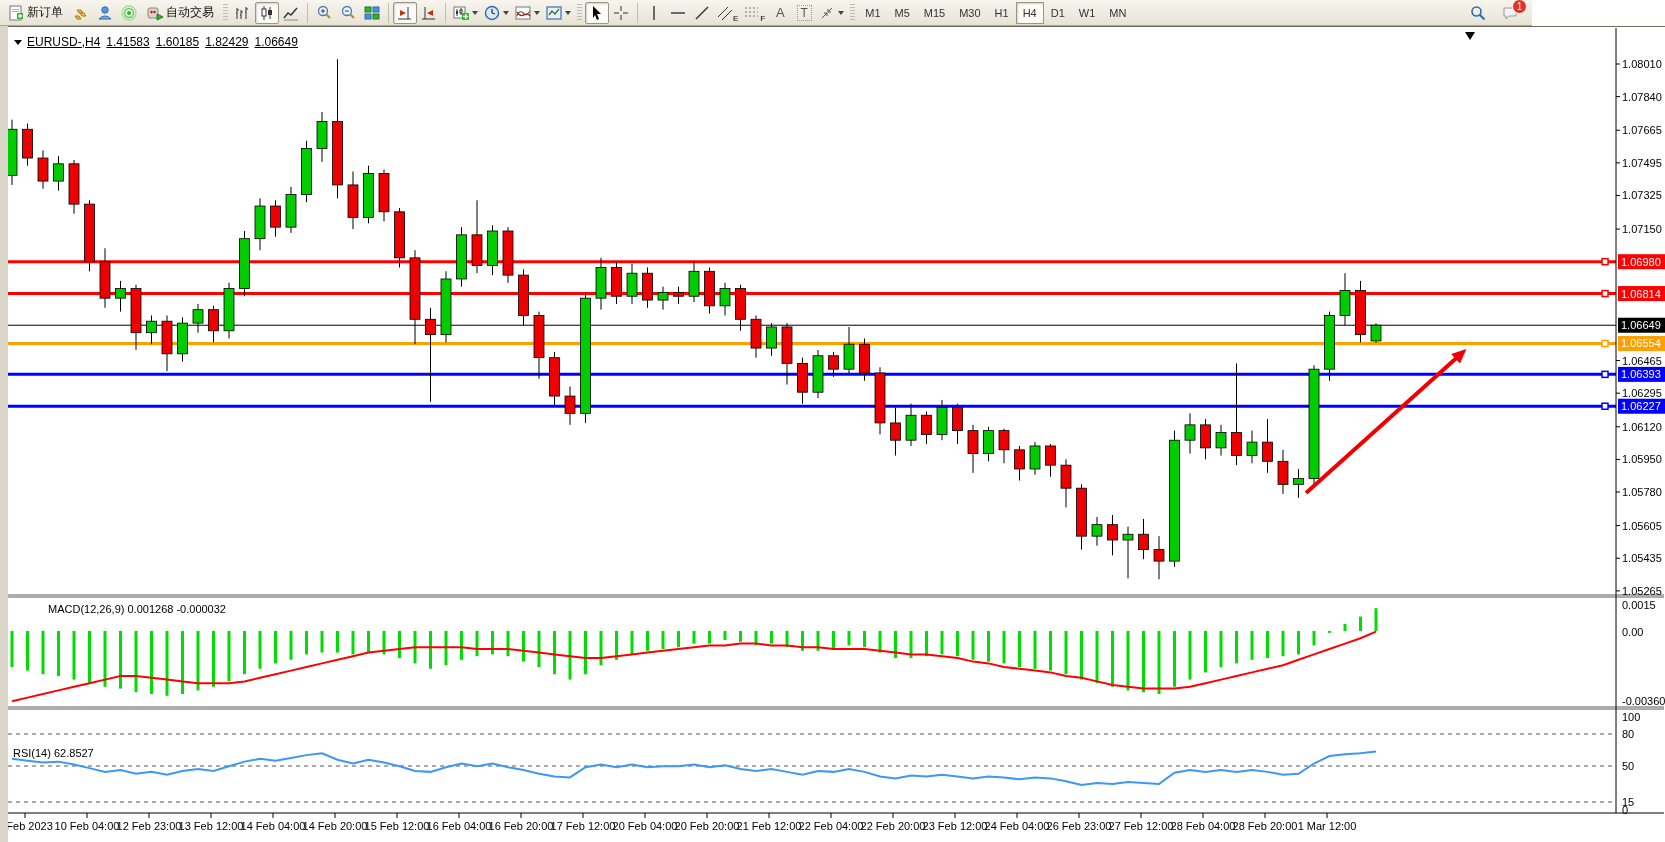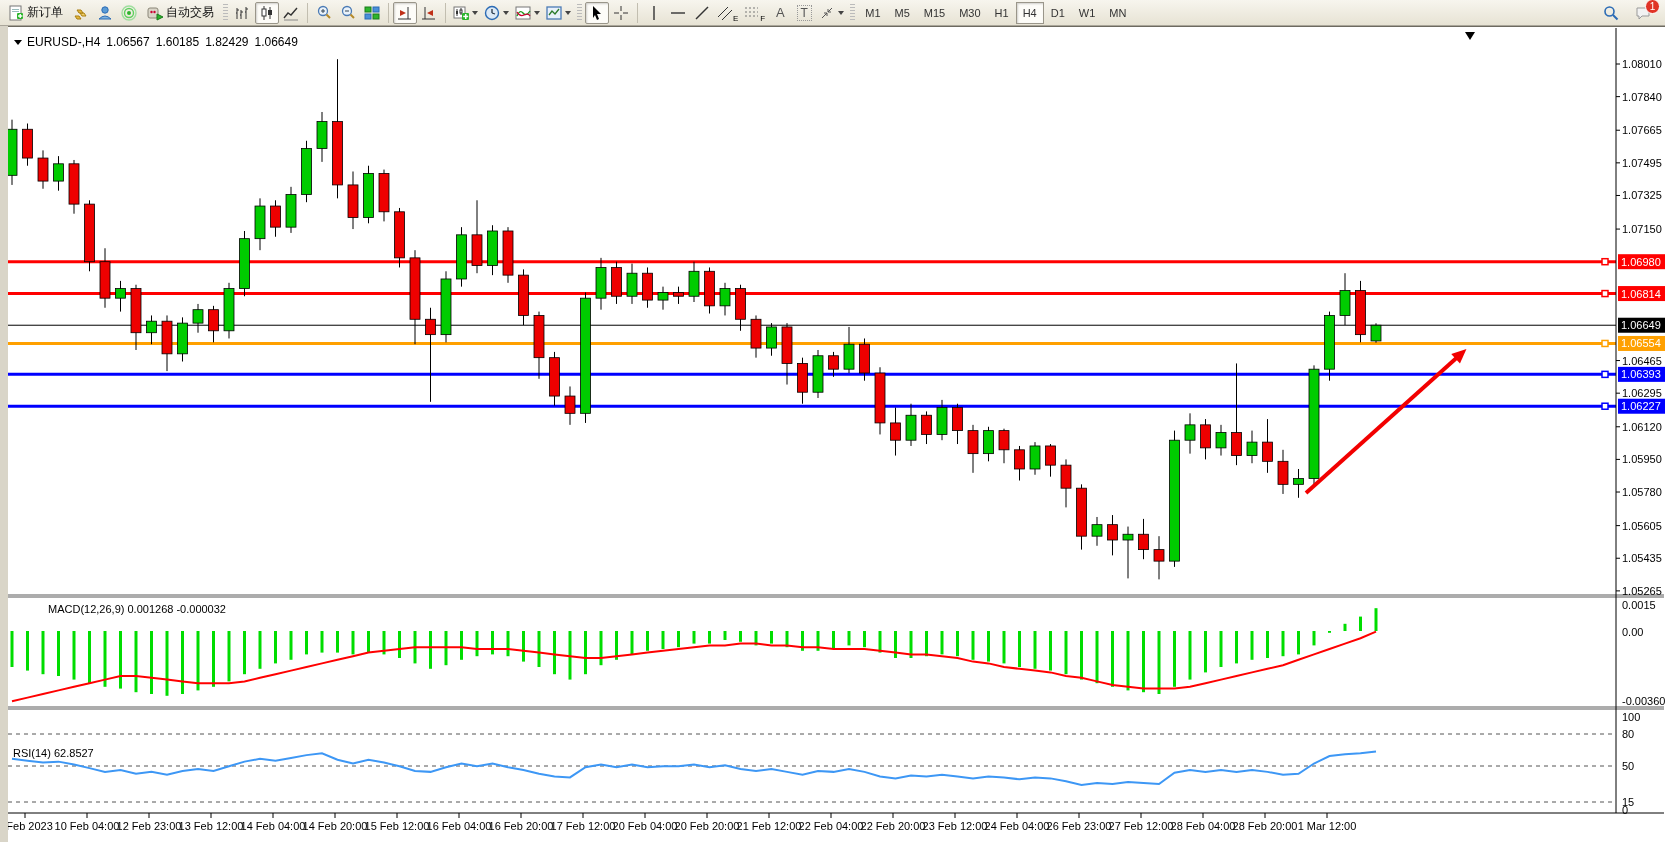--- a/index.html
+++ b/index.html
@@ -1,37 +1,37 @@
 <!DOCTYPE html>
 <html><head>
 <meta charset="utf-8">
 <style>
   html,body{margin:0;padding:0;background:#ece9d8;font-family:"Liberation Sans",sans-serif;}
   #app{position:relative;width:1665px;height:842px;background:#fff;overflow:hidden;}
   
-  #toolbar{position:absolute;left:0;top:0;width:1665px;height:26px;background:linear-gradient(#f7f5ee,#e7e3d4);border-bottom:1px solid #aaa69a;display:flex;align-items:center;box-sizing:border-box;padding-left:2px;}
+  #toolbar{position:absolute;left:0;top:0;width:1532px;height:26px;background:linear-gradient(#f7f5ee,#e7e3d4);border-bottom:1px solid #aaa69a;display:flex;align-items:center;box-sizing:border-box;padding-left:2px;}
   .grip{width:5px;height:18px;margin:0 3px;background:repeating-linear-gradient(#bbb 0 1px,transparent 1px 3px);}
   .vsep{width:1px;height:20px;background:#c2beb0;margin:0 4px;}
   .tbtn{height:22px;min-width:24px;display:flex;align-items:center;justify-content:center;border:1px solid transparent;border-radius:2px;padding:0 2px;box-sizing:border-box;cursor:default;position:relative;}
   .tbtn.active{background:#fdfcf8;border:1px solid #9a968a;box-shadow:inset 1px 1px 2px rgba(0,0,0,.18);}
   .tbtn.textbtn{padding:0 5px;font-size:12px;color:#222;}
   .tf{font-size:11px;color:#333;padding:0 6px;height:20px;display:flex;align-items:center;border:1px solid transparent;}
   .tf.active{background:#fdfcf8;border:1px solid #9a968a;box-shadow:inset 1px 1px 2px rgba(0,0,0,.18);}
   .ddarrow{width:0;height:0;border-left:3px solid transparent;border-right:3px solid transparent;border-top:4px solid #444;margin-left:3px;}
   .cjk{font-size:12px;color:#111;margin-left:3px;}
   #tb-right{margin-left:auto;display:flex;align-items:center;margin-right:10px;}
   .badge{position:absolute;top:-4px;right:-6px;background:#e03326;color:#fff;border-radius:8px;font-size:10px;min-width:13px;height:13px;line-height:13px;text-align:center;border:1px solid #fff;}
   
   #leftstrip{position:absolute;left:0;top:26px;width:8px;height:816px;background:#d9d5c8;border-right:1px solid #9b978b;}
   
   #chartwin{position:absolute;left:8px;top:26px;width:1657px;height:816px;background:#fff;border-top:1px solid #6d6a60;}
   #chartsvg{position:absolute;left:0;top:0;}
   .overlay-label{position:absolute;font-size:12px;color:#000;white-space:nowrap;}
   .tri-down{display:inline-block;width:0;height:0;border-left:4px solid transparent;border-right:4px solid transparent;border-top:5px solid #000;margin-right:5px;vertical-align:middle;}
-  .ohlc span{margin-right:6px;}
+  .ohlc span{margin-right:6px;text-decoration:underline;}
   .ind-label{font-size:11px;}
   
   .icon16{width:16px;height:16px;display:block;}
 </style>
 </head>
 <body>
 <div id="app">
 
   <div id="toolbar">
     <div class="tbtn textbtn">
@@ -649,21 +649,21 @@
         <text x="1141" y="829" font-size="11" fill="#000" text-anchor="middle" font-family="Liberation Sans, sans-serif">27 Feb 12:00</text>
         <line x1="1203" y1="812" x2="1203" y2="817" stroke="#000"></line>
         <text x="1203" y="829" font-size="11" fill="#000" text-anchor="middle" font-family="Liberation Sans, sans-serif">28 Feb 04:00</text>
         <line x1="1265" y1="812" x2="1265" y2="817" stroke="#000"></line>
         <text x="1265" y="829" font-size="11" fill="#000" text-anchor="middle" font-family="Liberation Sans, sans-serif">28 Feb 20:00</text>
         <line x1="1327" y1="812" x2="1327" y2="817" stroke="#000"></line>
         <text x="1327" y="829" font-size="11" fill="#000" text-anchor="middle" font-family="Liberation Sans, sans-serif">1 Mar 12:00</text>
       </svg>
 
     <div class="overlay-label" style="left:6px;top:8px;">
-      <span class="tri-down"></span><span class="ohlc"><span>EURUSD-,H4</span><span>1.06567</span><span>1.60185</span><span>1.82429</span><span>1.06649</span></span>
+      <span class="tri-down"></span><span class="ohlc"><span>EURUSD-,H4</span><span>1.41583</span><span>1.60185</span><span>1.82429</span><span>1.06649</span></span>
     </div>
 
     <div class="overlay-label ind-label" style="left:5px;top:576px;padding-left:35px;">
       <span>MACD(12,26,9)</span> <span>0.001268 -0.000032</span>
     </div>
     <div class="overlay-label ind-label" style="left:5px;top:720px;">
       <span>RSI(14)</span> <span>62.8527</span>
     </div>
   </div>
 

